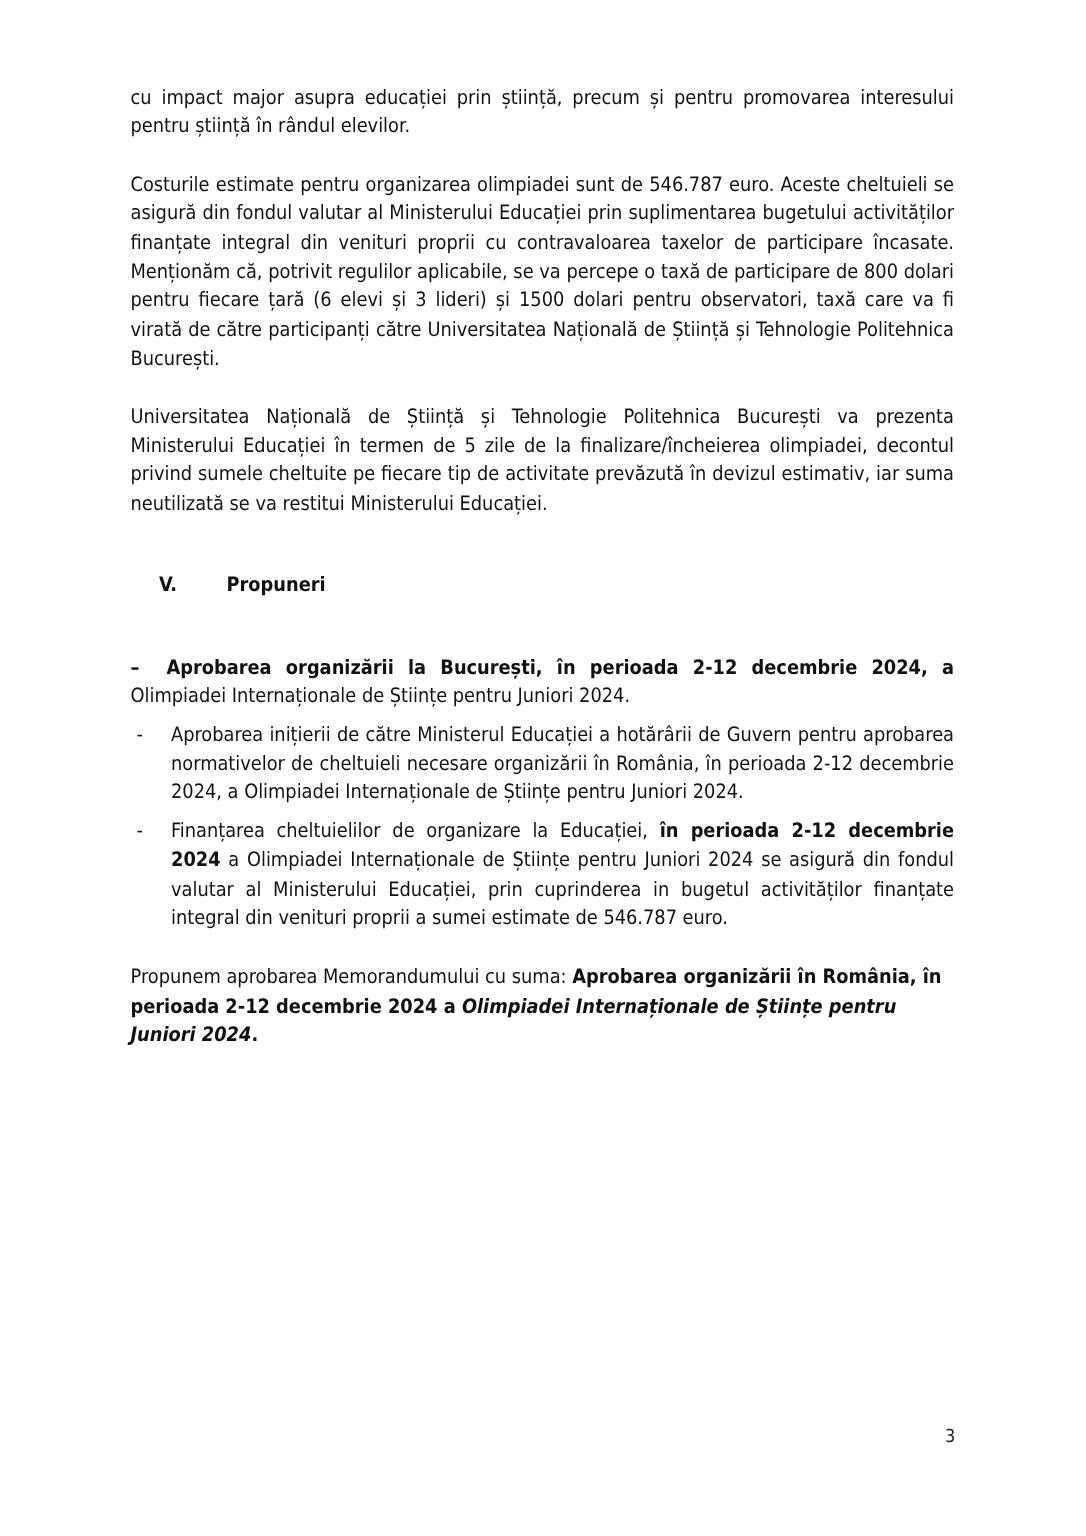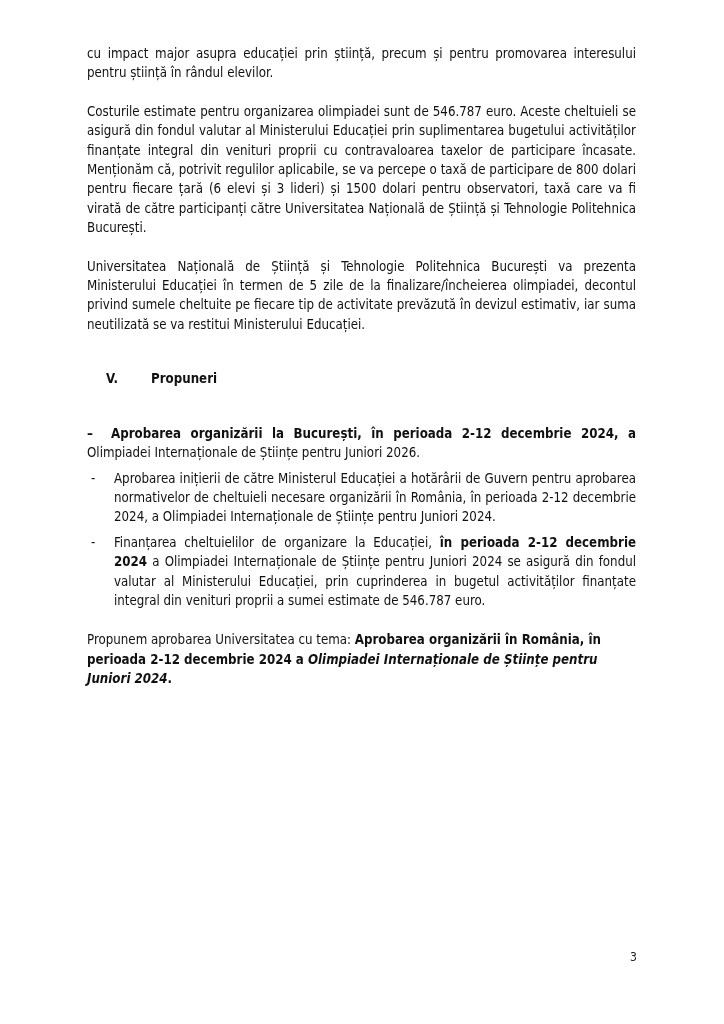--- a/index.html
+++ b/index.html
@@ -1,18 +1,18 @@
 <!DOCTYPE html>
 <html><head>
 <meta charset="utf-8">
 <style>
   html, body { margin: 0; padding: 0; background: #ffffff; }
   body { width: 724px; height: 1024px; position: relative; overflow: hidden;
          font-family: "DejaVu Sans Condensed", "Liberation Sans", sans-serif; color: #111; }
-  .page { position: absolute; left: 87px; top: 44px; width: 549px; font-size: 13.2px; line-height: 19.4px; }
+  .page { position: absolute; left: 87px; top: 56px; width: 549px; font-size: 13.2px; line-height: 19.4px; }
   .p { text-align: justify; margin: 0; }
   .gap { height: 19px; }
   .heading { font-weight: bold; margin: 16px; padding-left: 3px; }
   .heading .num { display: inline-block; width: 45px; }
   .b { font-weight: bold; }
   .bi { font-weight: bold; font-style: italic; }
   .item { position: relative; padding-left: 27px; text-align: justify; margin: 0 0 6px 0; }
   .item .dash { position: absolute; left: 4px; top: 0; }
   .first-item { text-align: justify; margin: 0; }
   .first-item .dash2 { font-weight: bold; display: inline-block; width: 24px; }
@@ -26,28 +26,28 @@
   <div class="gap"></div>
   <p class="p">Costurile estimate pentru organizarea olimpiadei sunt de 546.787 euro. Aceste cheltuieli se asigură din fondul valutar al Ministerului Educației prin suplimentarea bugetului activităților finanțate integral din venituri proprii cu contravaloarea taxelor de participare încasate. Menționăm că, potrivit regulilor aplicabile, se va percepe o taxă de participare de 800 dolari pentru fiecare țară (6 elevi și 3 lideri) și 1500 dolari pentru observatori, taxă care va fi virată de către participanți către Universitatea Națională de Știință și Tehnologie Politehnica București.</p>
   <div class="gap"></div>
   <p class="p">Universitatea Națională de Știință și Tehnologie Politehnica București va prezenta Ministerului Educației în termen de 5 zile de la finalizare/încheierea olimpiadei, decontul privind sumele cheltuite  pe fiecare tip de activitate prevăzută în devizul estimativ, iar suma neutilizată se va restitui Ministerului Educației.</p>
   <div class="gap"></div>
   <p class="heading">
     <span class="num">V.</span><span>Propuneri</span>
   </p>
   <div class="gap"></div>
   <p class="first-item">
-    <span class="dash2">–</span><span class="b">Aprobarea organizării la București, în perioada 2-12 decembrie 2024, a</span><span> Olimpiadei Internaționale de Științe pentru Juniori 2026.</span>
+    <span class="dash2">–</span><span class="b">Aprobarea organizării la București, în perioada 2-12 decembrie 2024, a</span><span> Olimpiadei Internaționale de Științe pentru Juniori 2024.</span>
   </p>
   <div style="height:6px"></div>
   <p class="item">
     <span class="dash">-</span><span>Aprobarea inițierii de către Ministerul Educației a hotărârii de Guvern pentru aprobarea normativelor de cheltuieli necesare organizării în România, în perioada 2-12 decembrie 2024, a Olimpiadei Internaționale de Științe pentru Juniori 2024.</span>
   </p>
   <p class="item">
     <span class="dash">-</span><span>Finanțarea cheltuielilor de organizare la Educației, </span><span class="b">în perioada 2-12 decembrie 2024</span><span> a  Olimpiadei Internaționale de Științe pentru Juniori 2024 se asigură din fondul valutar al Ministerului Educației, prin cuprinderea in bugetul activităților finanțate integral din venituri proprii a sumei estimate de 546.787 euro.</span>
   </p>
   <div style="height:14px"></div>
   <p class="p" style="text-align:left">
-    <span>Propunem aprobarea Universitatea cu tema: </span><span class="b">Aprobarea organizării în România, în perioada 2-12 decembrie 2024 a </span><span class="bi">Olimpiadei Internaționale de Științe pentru Juniori 2024</span><span class="b">.</span>
+    <span>Propunem aprobarea Memorandumului cu suma: </span><span class="b">Aprobarea organizării în România, în perioada 2-12 decembrie 2024 a </span><span class="bi">Olimpiadei Internaționale de Științe pentru Juniori 2024</span><span class="b">.</span>
   </p>
 </div>
 
 <div class="pagenum">3</div>
 
 </body></html>

